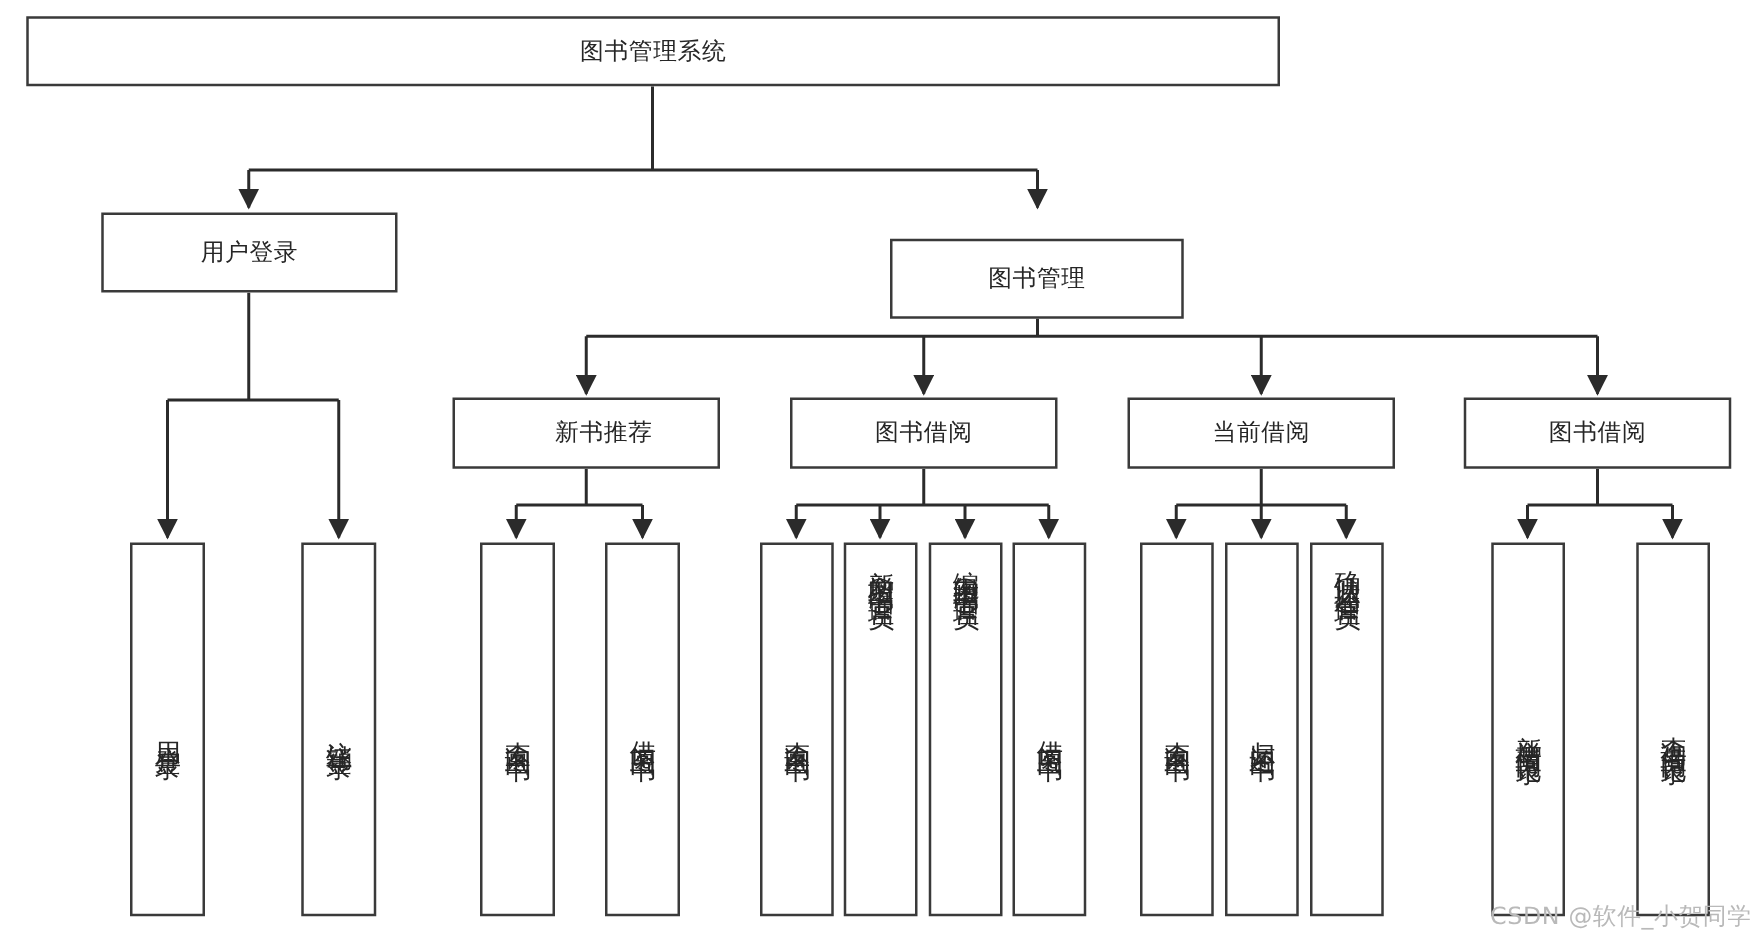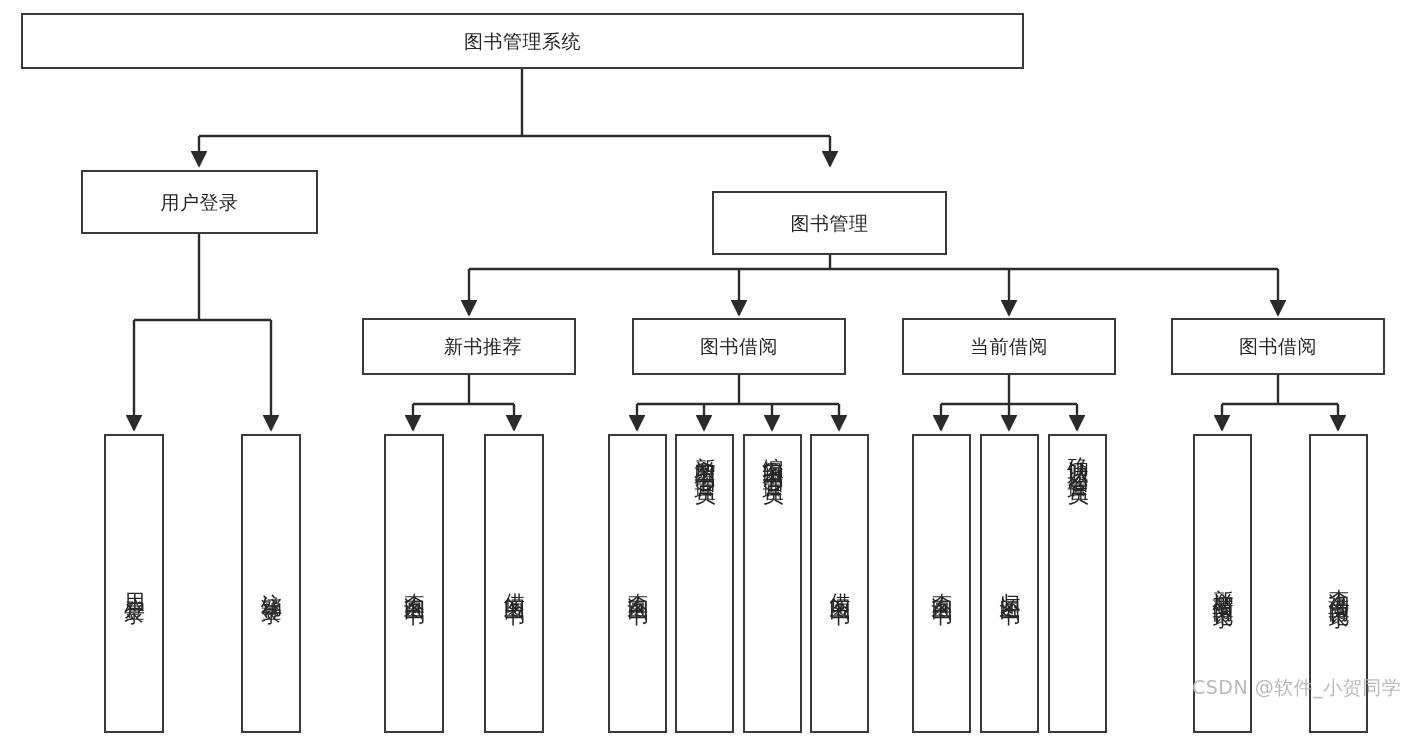--- a/index.html
+++ b/index.html
@@ -231,15 +231,15 @@
       <span class="label">新增借阅记录</span>
     </div>
   </div>
 
   <div class="node vertical" style="left:1309px; top:434px; width:59px; height:299px;">
     <div class="vwrap">
       <span class="label">查询借阅记录</span>
     </div>
   </div>
 
-  <div class="watermark" style="left:1192px; top:675px;">CSDN @软件_小贺同学</div>
+  <div class="watermark" style="left:1192px; top:720px;">CSDN @软件_小贺同学</div>
 
 </div>
 
 </body></html>

